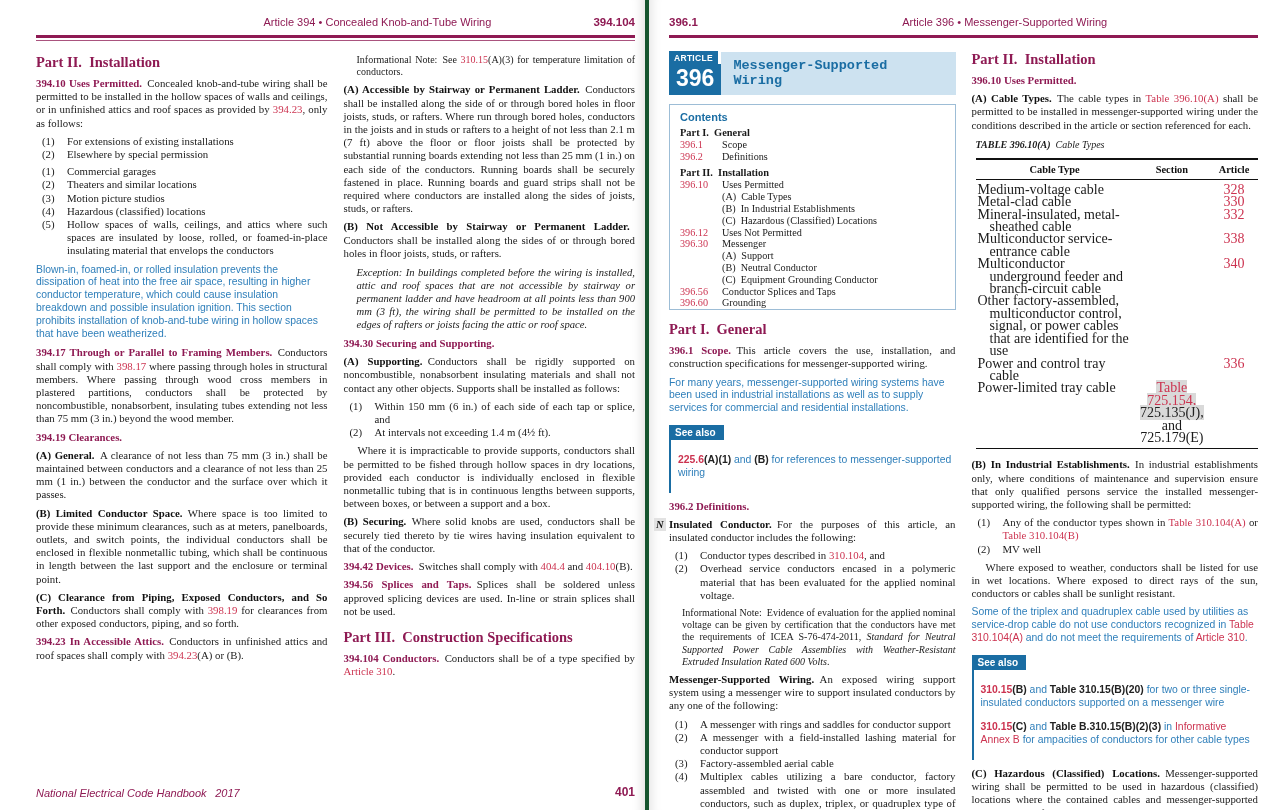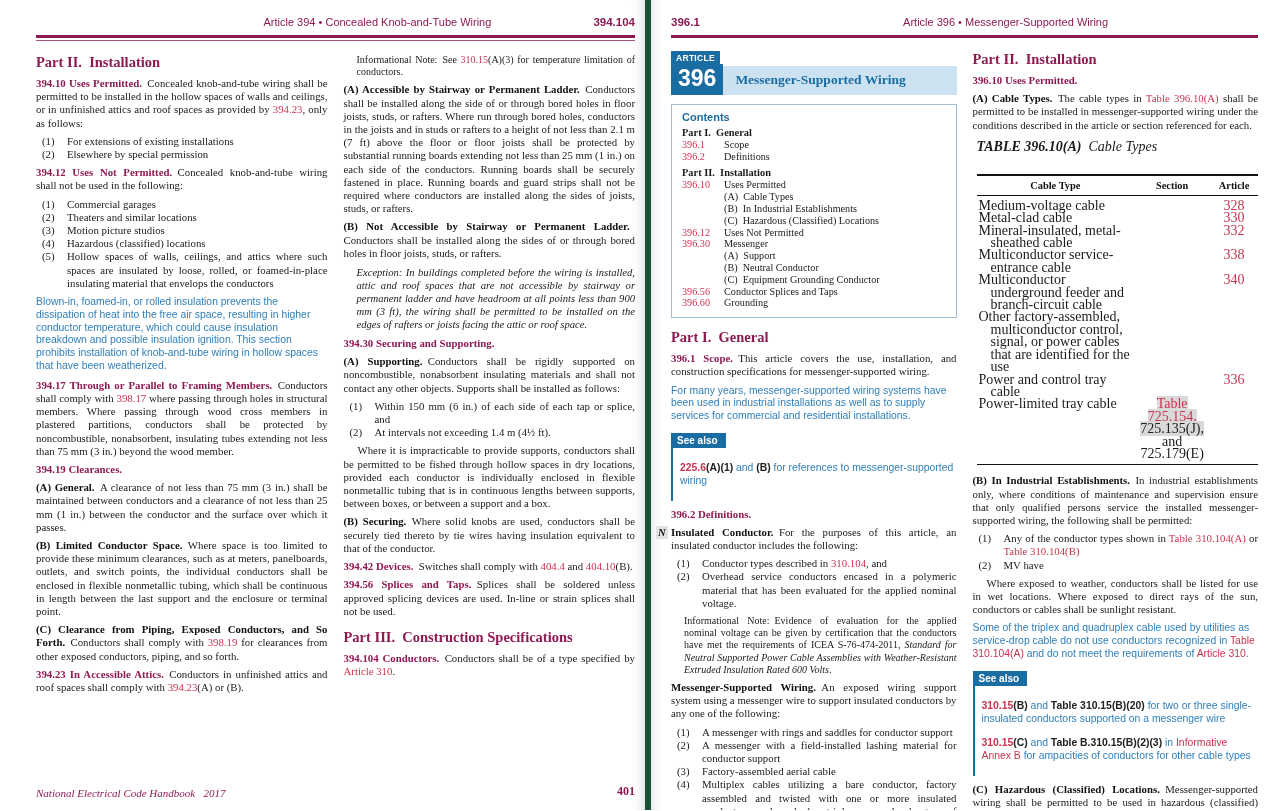--- a/index.html
+++ b/index.html
@@ -9,31 +9,31 @@
     --panel:#1a6da3;
     --panel-light:#cde2f0;
     --hl:#d9d9d9;
     --ink:#1a1a1a;
   }
   *{box-sizing:border-box}
   body{margin:0;background:#ffffff;font-family:"Liberation Serif",serif;color:var(--ink)}
   .spread{width:1280px;height:810px;display:flex;background:#4d7c0f;overflow:hidden}
   .page{height:811px;display:flex;flex-direction:column;overflow:hidden;background:#fff}
   .page.left{width:645px;padding:16px 10px 12px 36px;box-shadow:inset -14px 0 12px -12px rgba(0,0,0,.15)}
-  .page.right{width:635px;padding:16px 22px 12px 20px;border-left:6px solid #14532d;box-shadow:inset 14px 0 12px -12px rgba(0,0,0,.12)}
+  .page.right{width:635px;padding:16px 22px 12px 20px;border-left:4px solid #14532d;box-shadow:inset 14px 0 12px -12px rgba(0,0,0,.12)}
 
   
   .pghead{position:relative;font-family:"Liberation Sans",sans-serif;color:var(--maroon);font-size:11px;height:16px}
   .pghead .center{position:absolute;left:14%;right:0;text-align:center;top:0}
   .pghead .corner{position:absolute;top:0;font-weight:bold;font-size:11.5px}
   .pghead .corner.r{right:0}
   .pghead .corner.l{left:0}
   .headrule{border-top:3px solid var(--maroon);margin-top:3px}
   .headrule2{border-top:1px solid var(--maroon);margin-top:2px;opacity:.75}
-  .pgfoot{display:flex;justify-content:space-between;align-items:flex-end;font-family:Liberation Serif, serif;color:var(--maroon);font-size:11px;padding-top:6px}
+  .pgfoot{display:flex;justify-content:space-between;align-items:flex-end;font-family:Liberation Sans, sans-serif;color:var(--maroon);font-size:11px;padding-top:6px}
   .pgfoot .folio{font-weight:bold;font-size:12px}
   .pgfoot .credit{font-style:italic}
 
   .cols{flex:1;display:flex;gap:16px;padding-top:13px;overflow:visible}
   .col{flex:1;min-width:0;position:relative}
   .col > :first-child{margin-top:0}
 
   
   .part-heading{font-size:14.5px;font-weight:bold;color:var(--maroon);margin:11px 0 6px;font-family:"Liberation Serif",serif}
   .para{font-size:10.8px;line-height:13.2px;margin:5px 0;text-align:justify}
@@ -65,34 +65,34 @@
 
   
   .def{position:relative}
   .change-marker{position:absolute;left:-15px;top:0;background:#e2e2e2;padding:0 2px;font-weight:bold;font-style:italic;font-size:10.5px;line-height:13px;color:#111}
 
   
   .artbox{display:flex;align-items:flex-end;margin:2px 0 9px}
   .art-left{display:flex;flex-direction:column;align-items:flex-start}
   .art-tab{background:var(--panel);color:#fff;font-family:"Liberation Sans",sans-serif;font-weight:bold;font-size:8.5px;letter-spacing:.3px;padding:2px 5px 1px}
   .art-num{background:var(--panel);color:#fff;font-family:"Liberation Sans",sans-serif;font-weight:bold;font-size:23px;line-height:1;padding:3px 7px 5px;min-width:52px;text-align:right}
-  .art-bar{flex:1;background:var(--panel-light);color:var(--panel);font-family:Liberation Serif, serif;font-weight:bold;font-size:13.5px;padding:6px 12px 7px;align-self:flex-end}
-
-  
-  .contents{border:1px solid #9dbdd6;padding:6px 10px 8px;margin-bottom:8px}
+  .art-bar{flex:1;background:var(--panel-light);color:var(--panel);font-family:Liberation Mono, monospace;font-weight:bold;font-size:13.5px;padding:6px 12px 7px;align-self:flex-end}
+
+  
+  .contents{border:1px solid #9dbdd6;padding:6px 10px 0;margin-bottom:8px}
   .ct-title{font-family:"Liberation Sans",sans-serif;font-weight:bold;color:var(--panel);font-size:11px;margin-bottom:4px}
   .ct-group{margin-top:4px}
   .ct-head{font-weight:bold;font-size:10.4px;line-height:12.4px}
   .ct-row{display:flex;font-size:10.2px;line-height:11.8px}
   .ct-num{flex:0 0 42px;color:var(--red)}
   .ct-text{flex:1}
 
   
   .tbl{margin:7px 0 9px 4px}
-  .tbl-title{font-size:14px;margin-bottom:19px}
+  .tbl-title{font-size:10px;margin-bottom:8px}
   .tbl table{width:100%;border-collapse:collapse;border-top:2.5px solid #111;border-bottom:1.5px solid #111}
   .tbl th{font-size:10.4px;font-weight:bold;border-bottom:1.5px solid #111;padding:4px 2px;text-align:center}
   .tbl td{font-size:14px;line-height:12.4px;vertical-align:top;padding:0 2px}
   .tbl tbody tr:first-child td{padding-top:4px}
   .tbl tbody tr:last-child td{padding-bottom:4px}
   .tbl .c-name{width:56%}
   .tbl .c-sec{width:27%;text-align:center}
   .tbl .c-art{width:17%;text-align:center;color:var(--red)}
   .cell-name{padding-left:12px;text-indent:-12px}
 </style>
@@ -117,21 +117,20 @@
           <div class="list">
             <div class="li">
               <span class="num">(1)</span>
               <span class="body">For extensions of existing installations</span>
             </div>
             <div class="li">
               <span class="num">(2)</span>
               <span class="body">Elsewhere by special permission</span>
             </div>
           </div>
-          <div class="para"><span class="s-mb">394.12 Uses Not Permitted. </span>Concealed knob-and-tube wiring shall not be used in the following:</div>
           <div class="list">
             <div class="li">
               <span class="num">(1)</span>
               <span class="body">Commercial garages</span>
             </div>
             <div class="li">
               <span class="num">(2)</span>
               <span class="body">Theaters and similar locations</span>
             </div>
             <div class="li">
@@ -382,21 +381,21 @@
             </table>
           </div>
           <div class="para"><span class="s-b">(B) In Industrial Establishments. </span>In industrial establishments only, where conditions of maintenance and supervision ensure that only qualified persons service the installed messenger-supported wiring, the following shall be permitted:</div>
           <div class="list">
             <div class="li">
               <span class="num">(1)</span>
               <span class="body">Any of the conductor types shown in <span class="s-r">Table 310.104(A)</span> or <span class="s-r">Table 310.104(B)</span></span>
             </div>
             <div class="li">
               <span class="num">(2)</span>
-              <span class="body">MV have</span>
+              <span class="body">MV well</span>
             </div>
           </div>
           <div class="para indent">Where exposed to weather, conductors shall be listed for use in wet locations. Where exposed to direct rays of the sun, conductors or cables shall be sunlight resistant.</div>
           <div class="commentary">Some of the triplex and quadruplex cable used by utilities as service-drop cable do not use conductors recognized in <span class="s-r">Table 310.104(A)</span> and do not meet the requirements of <span class="s-r">Article 310</span>.</div>
           <div class="seealso"><div class="sa-chip">See also</div><div class="sa-body">
               <div class="sa-entry"><span class="s-rb">310.15</span><span class="s-bb">(B)</span> and <span class="s-bb">Table 310.15(B)(20)</span> for two or three single-insulated conductors supported on a messenger wire</div>
               <div class="sa-entry"><span class="s-rb">310.15</span><span class="s-bb">(C)</span> and <span class="s-bb">Table B.310.15(B)(2)(3)</span> in <span class="s-r">Informative Annex B</span> for ampacities of conductors for other cable types</div>
             </div></div>
           <div class="para"><span class="s-b">(C) Hazardous (Classified) Locations. </span>Messenger-supported wiring shall be permitted to be used in hazardous (classified) locations where the contained cables and messenger-supported wiring are specifically permitted by other articles in this <span class="s-i">Code</span>.</div>
         </div>

